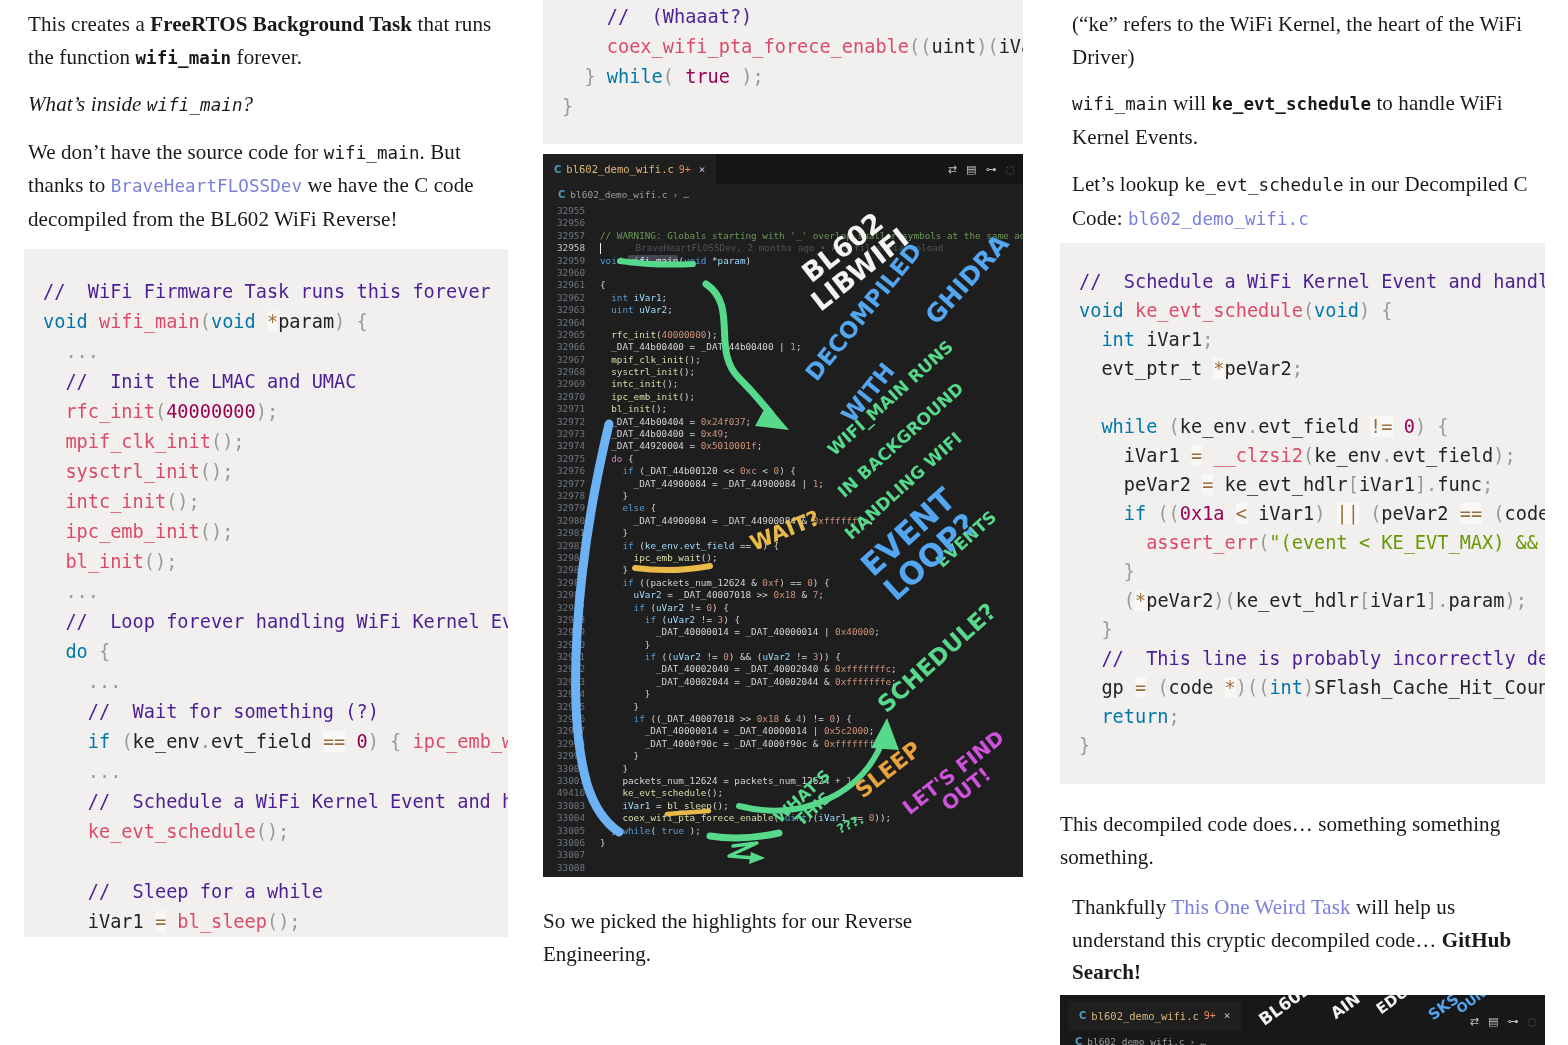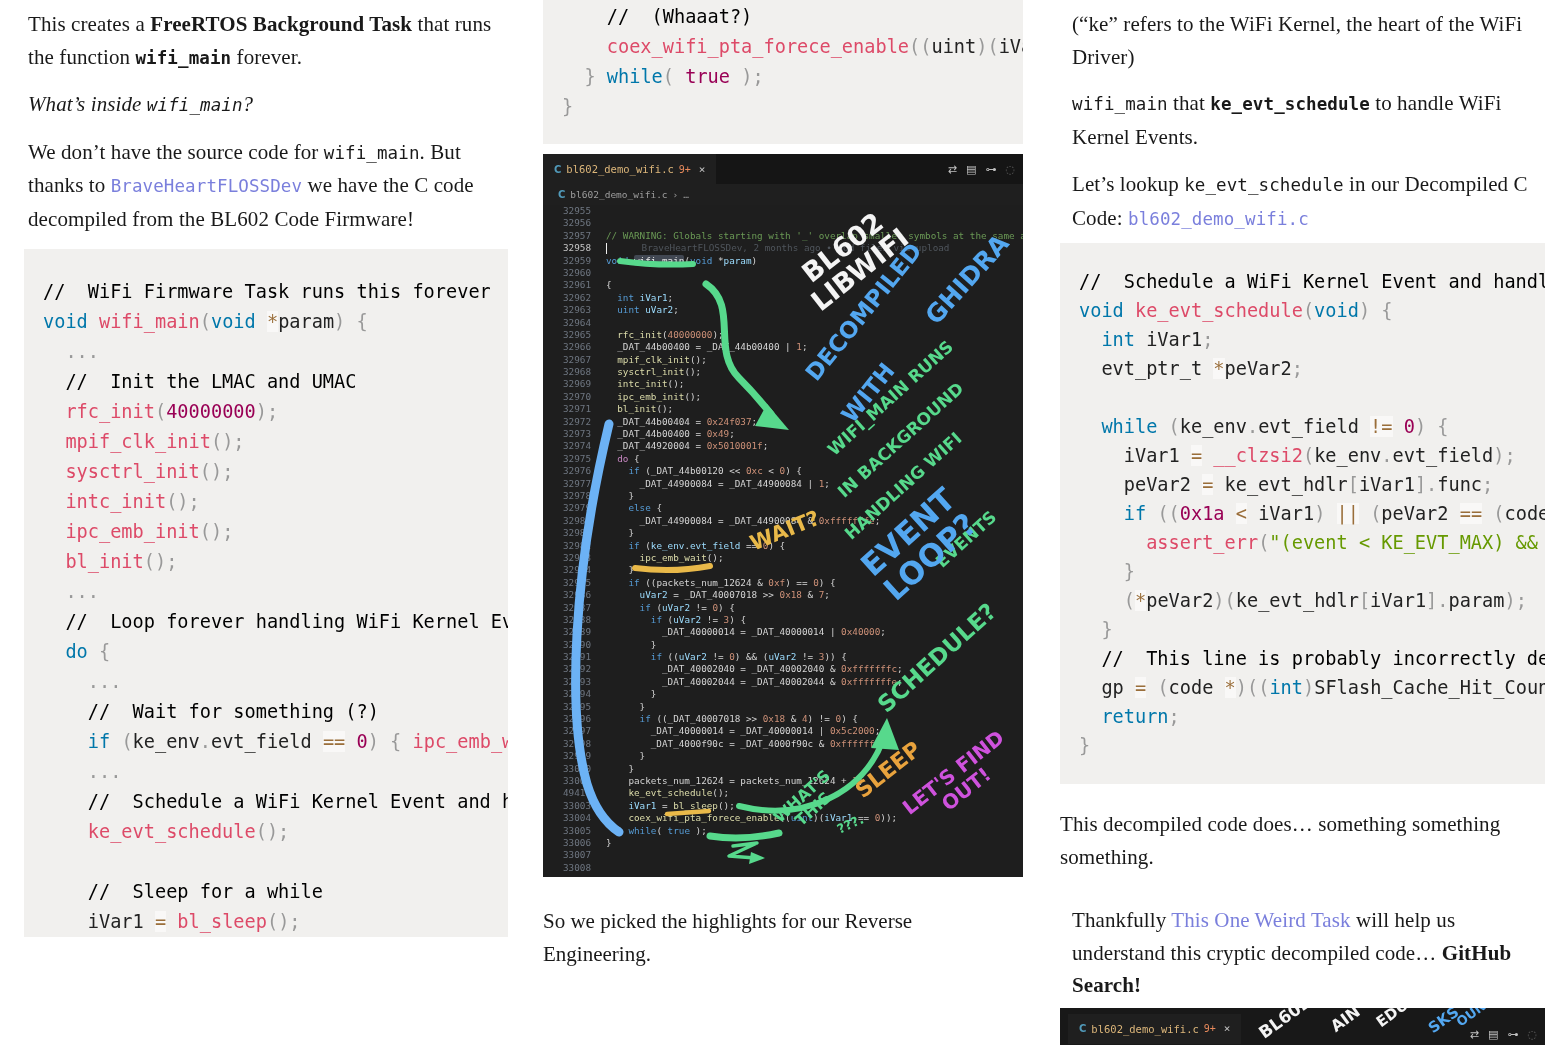--- a/index.html
+++ b/index.html
@@ -19,42 +19,42 @@
   .seg-icode{font-family:"DejaVu Sans Mono",monospace;font-size:17.5px;font-style:italic;}
   .seg-link{color:#7a7fdc;cursor:pointer;}
   .seg-linkcode{color:#7a7fdc;font-family:"DejaVu Sans Mono",monospace;font-size:17.5px;cursor:pointer;}
   
   pre.light{background:#f1f0ee;margin:0;font-family:"DejaVu Sans Mono",monospace;
             font-size:18.6px;line-height:30px;color:#222;overflow:hidden;white-space:pre;}
   #lb-left{margin-top:10px;height:660px;padding:28px 19px 0 19px;}
   #lb-mid{margin-top:-30px;padding:32px 19px 22px 19px;}
   #lb-right{margin-top:8px;padding:24px 19px;line-height:29px;}
   .cl{white-space:pre;}
-  .tc{color:#000000;} .ts{color:#669900;} .tk{color:#0077aa;} .tf{color:#dd4a68;}
+  .tc{color:#4c1d95;} .ts{color:#669900;} .tk{color:#0077aa;} .tf{color:#dd4a68;}
   .tn{color:#990055;} .to{color:#9a6e3a;background:rgba(255,255,255,.55);} .tp{color:#999;}
   
   .cap{font-size:21px;line-height:32.5px;margin:0;}
   #cap1{margin-top:18px;}
   #cap2{margin-top:28px;}
   
   .editor{position:relative;background:#1e1e1e;overflow:hidden;font-family:"DejaVu Sans Mono",monospace;}
   #editor-mid{width:480px;height:723px;margin-top:10px;}
   .tabbar{height:30px;background:#151515;display:flex;align-items:stretch;position:relative;}
   .tab{display:flex;align-items:center;gap:5px;background:#1f1f1f;padding:0 11px;cursor:pointer;}
   .cicon{color:#519aba;font-weight:bold;font-size:10px;font-family:"DejaVu Sans",sans-serif;}
   .fname{color:#dcb67a;font-size:10.5px;}
   .badge{color:#e88a5c;font-size:10px;}
   .closex{color:#c5c5c5;font-size:11px;margin-left:3px;cursor:pointer;}
   .actions{position:absolute;right:8px;top:0;height:30px;display:flex;align-items:center;gap:9px;}
   .actions span{color:#c0c0c0;font-size:11px;cursor:pointer;font-family:"DejaVu Sans",sans-serif;}
   .actions span:last-child{opacity:.4;}
   .crumbs{height:21px;background:#1f1f1f;display:flex;align-items:center;gap:5px;
           padding-left:15px;font-size:9.5px;color:#9d9d9d;}
   .codearea{position:absolute;top:51px;left:0;right:0;bottom:0;font-size:9.3px;line-height:12.4px;}
-  .row{height:12.4px;display:flex;white-space:pre;padding-left:6px;}
+  .row{height:12.4px;display:flex;white-space:pre;}
   .ln{display:inline-block;width:42px;flex:none;text-align:right;padding-right:15px;color:#6e7681;}
   .lnact{color:#c6c6c6;}
   .lc{white-space:pre;color:#d4d4d4;}
   .dc{color:#6a9955;} .dk{color:#569cd6;} .dct{color:#c586c0;} .df{color:#dcdcaa;}
   .dn{color:#ce9178;} .dv{color:#9cdcfe;}
   .dse{background:#414752;color:#e9e9e9;border-radius:2px;}
   .blame{color:#4f555c;}
   .cursor{display:inline-block;width:1px;height:11px;background:#efefef;margin-right:1px;vertical-align:middle;}
   .annolayer{position:absolute;left:0;top:0;width:100%;height:100%;pointer-events:none;}
   .anno{position:absolute;font-family:"DejaVu Sans",sans-serif;font-weight:bold;
@@ -65,21 +65,21 @@
   #editor-frag .tabbar{margin-top:6px;background:#181818;}
   #editor-frag .actions{top:6px;}
 </style>
 </head>
 <body>
 
 <div class="col" id="col-left">
   <div style="height:8px"></div>
   <p class="para"><span class="seg-t">This creates a </span><span class="seg-b">FreeRTOS Background Task</span><span class="seg-t"> that runs the function </span><span class="seg-bcode">wifi_main</span><span class="seg-t"> forever.</span></p>
   <p class="para"><span class="seg-i">What’s inside </span><span class="seg-icode">wifi_main</span><span class="seg-i">?</span></p>
-  <p class="para"><span class="seg-t">We don’t have the source code for </span><span class="seg-code">wifi_main</span><span class="seg-t">. But thanks to </span><span class="seg-linkcode">BraveHeartFLOSSDev</span><span class="seg-t"> we have the C code decompiled from the BL602 Code Firmware!</span></p>
+  <p class="para"><span class="seg-t">We don’t have the source code for </span><span class="seg-code">wifi_main</span><span class="seg-t">. But thanks to </span><span class="seg-linkcode">BraveHeartFLOSSDev</span><span class="seg-t"> we have the C code decompiled from the BL602 WiFi Reverse!</span></p>
   <pre class="light" id="lb-left"><div class="cl"><span class="tc">//  WiFi Firmware Task runs this forever</span></div><div class="cl"><span class="tk">void</span> <span class="tf">wifi_main</span><span class="tp">(</span><span class="tk">void</span> <span class="to">*</span>param<span class="tp">)</span> <span class="tp">{</span></div><div class="cl">  <span class="tp">.</span><span class="tp">.</span><span class="tp">.</span></div><div class="cl">  <span class="tc">//  Init the LMAC and UMAC</span></div><div class="cl">  <span class="tf">rfc_init</span><span class="tp">(</span><span class="tn">40000000</span><span class="tp">)</span><span class="tp">;</span></div><div class="cl">  <span class="tf">mpif_clk_init</span><span class="tp">(</span><span class="tp">)</span><span class="tp">;</span></div><div class="cl">  <span class="tf">sysctrl_init</span><span class="tp">(</span><span class="tp">)</span><span class="tp">;</span></div><div class="cl">  <span class="tf">intc_init</span><span class="tp">(</span><span class="tp">)</span><span class="tp">;</span></div><div class="cl">  <span class="tf">ipc_emb_init</span><span class="tp">(</span><span class="tp">)</span><span class="tp">;</span></div><div class="cl">  <span class="tf">bl_init</span><span class="tp">(</span><span class="tp">)</span><span class="tp">;</span></div><div class="cl">  <span class="tp">.</span><span class="tp">.</span><span class="tp">.</span></div><div class="cl">  <span class="tc">//  Loop forever handling WiFi Kernel Events</span></div><div class="cl">  <span class="tk">do</span> <span class="tp">{</span></div><div class="cl">    <span class="tp">.</span><span class="tp">.</span><span class="tp">.</span></div><div class="cl">    <span class="tc">//  Wait for something (?)</span></div><div class="cl">    <span class="tk">if</span> <span class="tp">(</span>ke_env<span class="tp">.</span>evt_field <span class="to">==</span> <span class="tn">0</span><span class="tp">)</span> <span class="tp">{</span> <span class="tf">ipc_emb_wait</span> </div><div class="cl">    <span class="tp">.</span><span class="tp">.</span><span class="tp">.</span></div><div class="cl">    <span class="tc">//  Schedule a WiFi Kernel Event and handle it</span></div><div class="cl">    <span class="tf">ke_evt_schedule</span><span class="tp">(</span><span class="tp">)</span><span class="tp">;</span></div><div class="cl">&nbsp;</div><div class="cl">    <span class="tc">//  Sleep for a while</span></div><div class="cl">    iVar1 <span class="to">=</span> <span class="tf">bl_sleep</span><span class="tp">(</span><span class="tp">)</span><span class="tp">;</span></div></pre>
 </div>
 
 <div class="col" id="col-mid">
   <pre class="light" id="lb-mid"><div class="cl">    <span class="tc">//  (Whaaat?)</span></div><div class="cl">    <span class="tf">coex_wifi_pta_forece_enable</span><span class="tp">(</span><span class="tp">(</span>uint<span class="tp">)</span><span class="tp">(</span>iVar1  </div><div class="cl">  <span class="tp">}</span> <span class="tk">while</span><span class="tp">(</span> <span class="tn">true</span> <span class="tp">)</span><span class="tp">;</span></div><div class="cl"><span class="tp">}</span></div></pre>
 
   <div class="editor" id="editor-mid">
     <div class="tabbar">
       <div class="tab">
         <span class="cicon">C</span>
@@ -192,24 +192,24 @@
         <div class="anno" style="left: 292px; top: 670px; color: rgb(87, 217, 140); font-size: 13px; transform: rotate(-25deg);">???.</div>
       </div>
   </div>
 
   <p class="cap" id="cap2"><span class="seg-t">So we picked the highlights for our Reverse Engineering.</span></p>
 </div>
 
 <div class="col" id="col-right">
   <div style="height:8px"></div>
   <p class="para"><span class="seg-t">(“ke” refers to the WiFi Kernel, the heart of the WiFi Driver)</span></p>
-  <p class="para" style="margin-bottom:15px"><span class="seg-code">wifi_main</span><span class="seg-t"> that </span><span class="seg-bcode">ke_evt_schedule</span><span class="seg-t"> to handle WiFi Kernel Events.</span></p>
+  <p class="para" style="margin-bottom:15px"><span class="seg-code">wifi_main</span><span class="seg-t"> will </span><span class="seg-bcode">ke_evt_schedule</span><span class="seg-t"> to handle WiFi Kernel Events.</span></p>
   <p class="para" style="margin-bottom:0"><span class="seg-t">Let’s lookup </span><span class="seg-code">ke_evt_schedule</span><span class="seg-t"> in our Decompiled C Code: </span><span class="seg-linkcode">bl602_demo_wifi.c</span></p>
   <pre class="light" id="lb-right"><div class="cl"><span class="tc">//  Schedule a WiFi Kernel Event and handle it</span></div><div class="cl"><span class="tk">void</span> <span class="tf">ke_evt_schedule</span><span class="tp">(</span><span class="tk">void</span><span class="tp">)</span> <span class="tp">{</span></div><div class="cl">  <span class="tk">int</span> iVar1<span class="tp">;</span></div><div class="cl">  evt_ptr_t <span class="to">*</span>peVar2<span class="tp">;</span></div><div class="cl">&nbsp;</div><div class="cl">  <span class="tk">while</span> <span class="tp">(</span>ke_env<span class="tp">.</span>evt_field <span class="to">!=</span> <span class="tn">0</span><span class="tp">)</span> <span class="tp">{</span></div><div class="cl">    iVar1 <span class="to">=</span> <span class="tf">__clzsi2</span><span class="tp">(</span>ke_env<span class="tp">.</span>evt_field<span class="tp">)</span><span class="tp">;</span></div><div class="cl">    peVar2 <span class="to">=</span> ke_evt_hdlr<span class="tp">[</span>iVar1<span class="tp">]</span><span class="tp">.</span>func<span class="tp">;</span></div><div class="cl">    <span class="tk">if</span> <span class="tp">(</span><span class="tp">(</span><span class="tn">0x1a</span> <span class="to">&lt;</span> iVar1<span class="tp">)</span> <span class="to">||</span> <span class="tp">(</span>peVar2 <span class="to">==</span> <span class="tp">(</span>code</div><div class="cl">      <span class="tf">assert_err</span><span class="tp">(</span><span class="ts">"(event &lt; KE_EVT_MAX) &amp;&amp; (ke_</span></div><div class="cl">    <span class="tp">}</span></div><div class="cl">    <span class="tp">(</span><span class="to">*</span>peVar2<span class="tp">)</span><span class="tp">(</span>ke_evt_hdlr<span class="tp">[</span>iVar1<span class="tp">]</span><span class="tp">.</span>param<span class="tp">)</span><span class="tp">;</span></div><div class="cl">  <span class="tp">}</span></div><div class="cl">  <span class="tc">//  This line is probably incorrectly decompiled</span></div><div class="cl">  gp <span class="to">=</span> <span class="tp">(</span>code <span class="to">*</span><span class="tp">)</span><span class="tp">(</span><span class="tp">(</span><span class="tk">int</span><span class="tp">)</span>SFlash_Cache_Hit_Count</div><div class="cl">  <span class="tk">return</span><span class="tp">;</span></div><div class="cl"><span class="tp">}</span></div></pre>
-  <p class="para" style="margin:24px 0 31px 0"><span class="seg-t">This decompiled code does… something something something.</span></p>
+  <p class="para" style="margin:24px 0 18px 0"><span class="seg-t">This decompiled code does… something something something.</span></p>
   <p class="para" style="margin-bottom:0"><span class="seg-t">Thankfully </span><span class="seg-link">This One Weird Task</span><span class="seg-t"> will help us understand this cryptic decompiled code… </span><span class="seg-b">GitHub Search!</span></p>
 
   <div class="editor" id="editor-frag">
     <div class="tabbar">
       <div class="tab" style="margin-left:8px">
         <span class="cicon">C</span>
         <span class="fname">bl602_demo_wifi.c</span>
         <span class="badge">9+</span>
         <span class="closex">×</span>
       </div>

